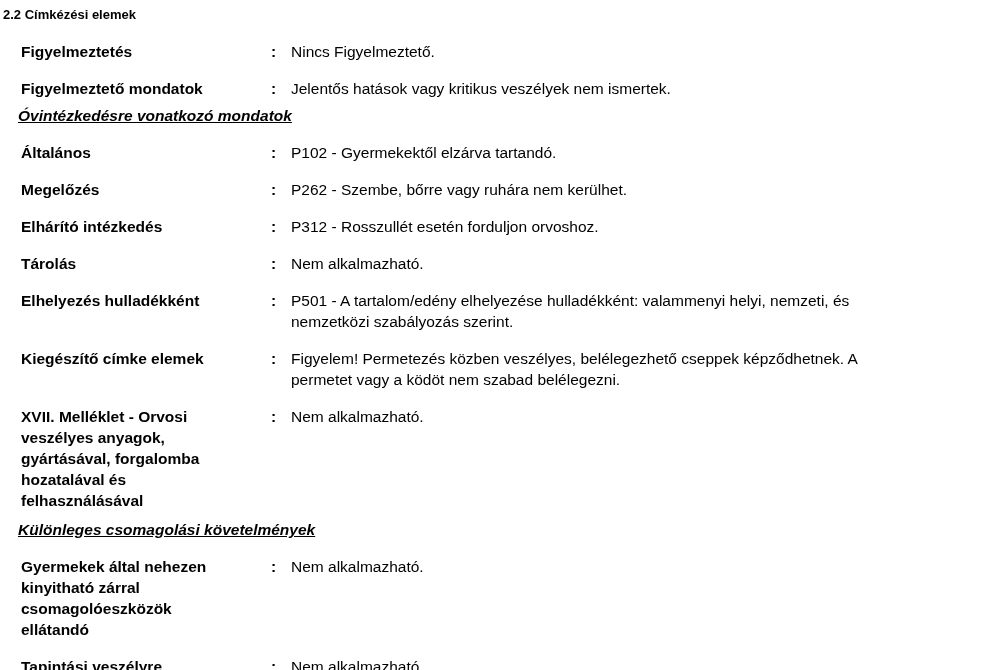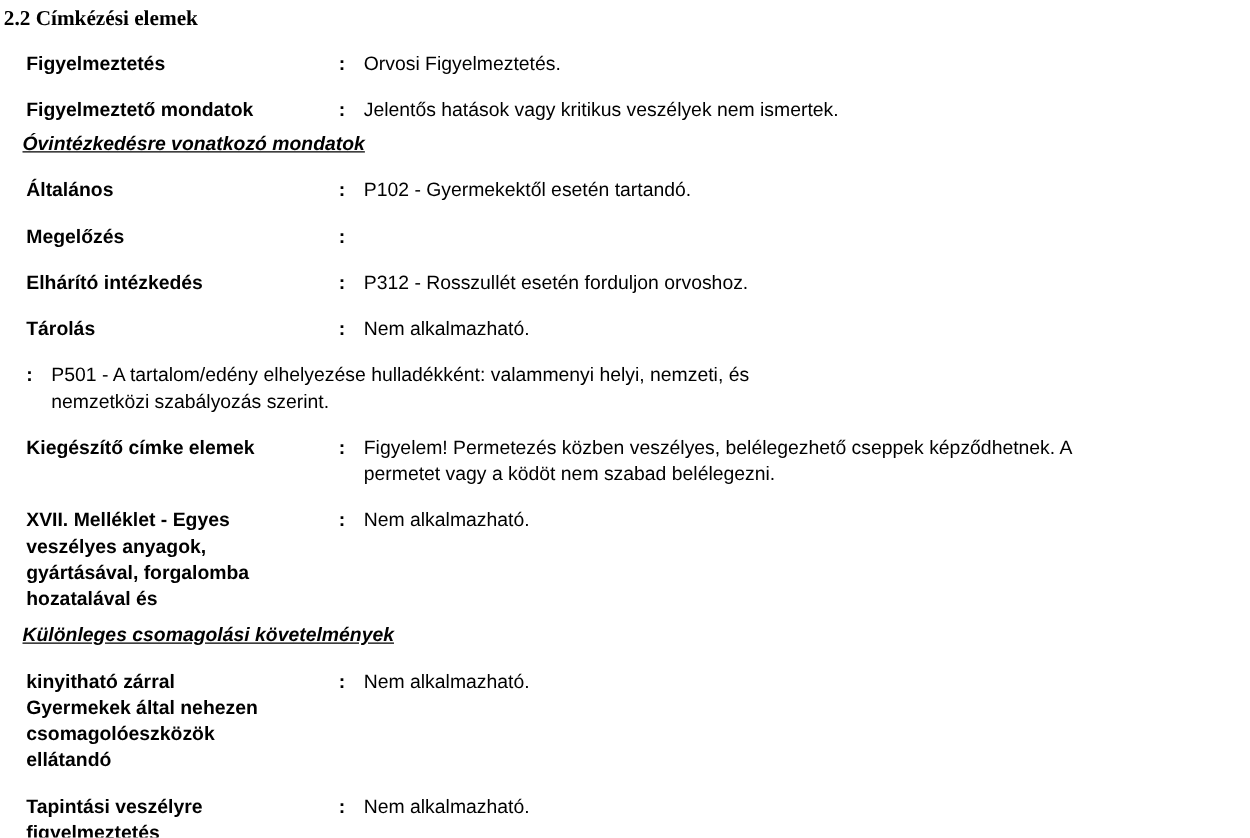--- a/index.html
+++ b/index.html
@@ -14,25 +14,24 @@
     font-family: "Liberation Sans", sans-serif;
     font-size: 15.5px;
     line-height: 21px;
     color: #000000;
     -webkit-font-smoothing: antialiased;
   }
   .page {
     padding: 4px 10px 0 3px;
   }
   .section-title {
-    font-size: 17px;
+    font-size: 13px;
     font-weight: bold;
     line-height: 21px;
     margin: 0 0 7px 0;
-    font-family: Liberation Serif, serif;
   }
   .rows { }
   .subheading {
     font-weight: bold;
     text-decoration: underline;
     line-height: 21px;
     margin: 0 0 6px 15px;
     font-style: italic;
   }
   .frow {
@@ -66,100 +65,107 @@
 
 <div class="page">
   <div class="section-title">2.2 Címkézési elemek</div>
   <div class="rows">
       <div class="frow">
         <div class="flabel">
           <div class="tline">Figyelmeztetés</div>
         </div>
         <div class="fcolon">:</div>
         <div class="fvalue">
-          <div class="tline">Orvosi Figyelmeztetés.</div>
+          <div class="tline">Nincs Figyelmeztető.</div>
         </div>
       </div>
       <div class="frow">
         <div class="flabel">
           <div class="tline">Figyelmeztető mondatok</div>
         </div>
         <div class="fcolon">:</div>
         <div class="fvalue">
           <div class="tline">Jelentős hatások vagy kritikus veszélyek nem ismertek.</div>
         </div>
       </div>
       <div class="subheading">Óvintézkedésre vonatkozó mondatok</div>
       <div class="frow">
         <div class="flabel">
           <div class="tline">Általános</div>
         </div>
         <div class="fcolon">:</div>
         <div class="fvalue">
-          <div class="tline">P102 - Gyermekektől esetén tartandó.</div>
+          <div class="tline">P102 - Gyermekektől elzárva tartandó.</div>
         </div>
       </div>
       <div class="frow">
         <div class="flabel">
           <div class="tline">Megelőzés</div>
         </div>
         <div class="fcolon">:</div>
+        <div class="fvalue">
+          <div class="tline">P262 - Szembe, bőrre vagy ruhára nem kerülhet.</div>
+        </div>
       </div>
       <div class="frow">
         <div class="flabel">
           <div class="tline">Elhárító intézkedés</div>
         </div>
         <div class="fcolon">:</div>
         <div class="fvalue">
           <div class="tline">P312 - Rosszullét esetén forduljon orvoshoz.</div>
         </div>
       </div>
       <div class="frow">
         <div class="flabel">
           <div class="tline">Tárolás</div>
         </div>
         <div class="fcolon">:</div>
         <div class="fvalue">
           <div class="tline">Nem alkalmazható.</div>
         </div>
       </div>
       <div class="frow">
+        <div class="flabel">
+          <div class="tline">Elhelyezés hulladékként</div>
+        </div>
         <div class="fcolon">:</div>
         <div class="fvalue">
           <div class="tline">P501 - A tartalom/edény elhelyezése hulladékként: valammenyi helyi, nemzeti, és</div>
           <div class="tline">nemzetközi szabályozás szerint.</div>
         </div>
       </div>
       <div class="frow">
         <div class="flabel">
           <div class="tline">Kiegészítő címke elemek</div>
         </div>
         <div class="fcolon">:</div>
         <div class="fvalue">
           <div class="tline">Figyelem! Permetezés közben veszélyes, belélegezhető cseppek képződhetnek. A</div>
           <div class="tline">permetet vagy a ködöt nem szabad belélegezni.</div>
         </div>
       </div>
       <div class="frow">
         <div class="flabel">
-          <div class="tline">XVII. Melléklet - Egyes</div>
+          <div class="tline">XVII. Melléklet - Orvosi</div>
           <div class="tline">veszélyes anyagok,</div>
           <div class="tline">gyártásával, forgalomba</div>
           <div class="tline">hozatalával és</div>
+          <div class="tline">felhasználásával</div>
         </div>
         <div class="fcolon">:</div>
         <div class="fvalue">
           <div class="tline">Nem alkalmazható.</div>
         </div>
       </div>
       <div class="subheading">Különleges csomagolási követelmények</div>
       <div class="frow">
         <div class="flabel">
+          <div class="tline">Gyermekek által nehezen</div>
           <div class="tline">kinyitható zárral</div>
-          <div class="tline">Gyermekek által nehezen</div>
           <div class="tline">csomagolóeszközök</div>
           <div class="tline">ellátandó</div>
         </div>
         <div class="fcolon">:</div>
         <div class="fvalue">
           <div class="tline">Nem alkalmazható.</div>
         </div>
       </div>
       <div class="frow">
         <div class="flabel">

